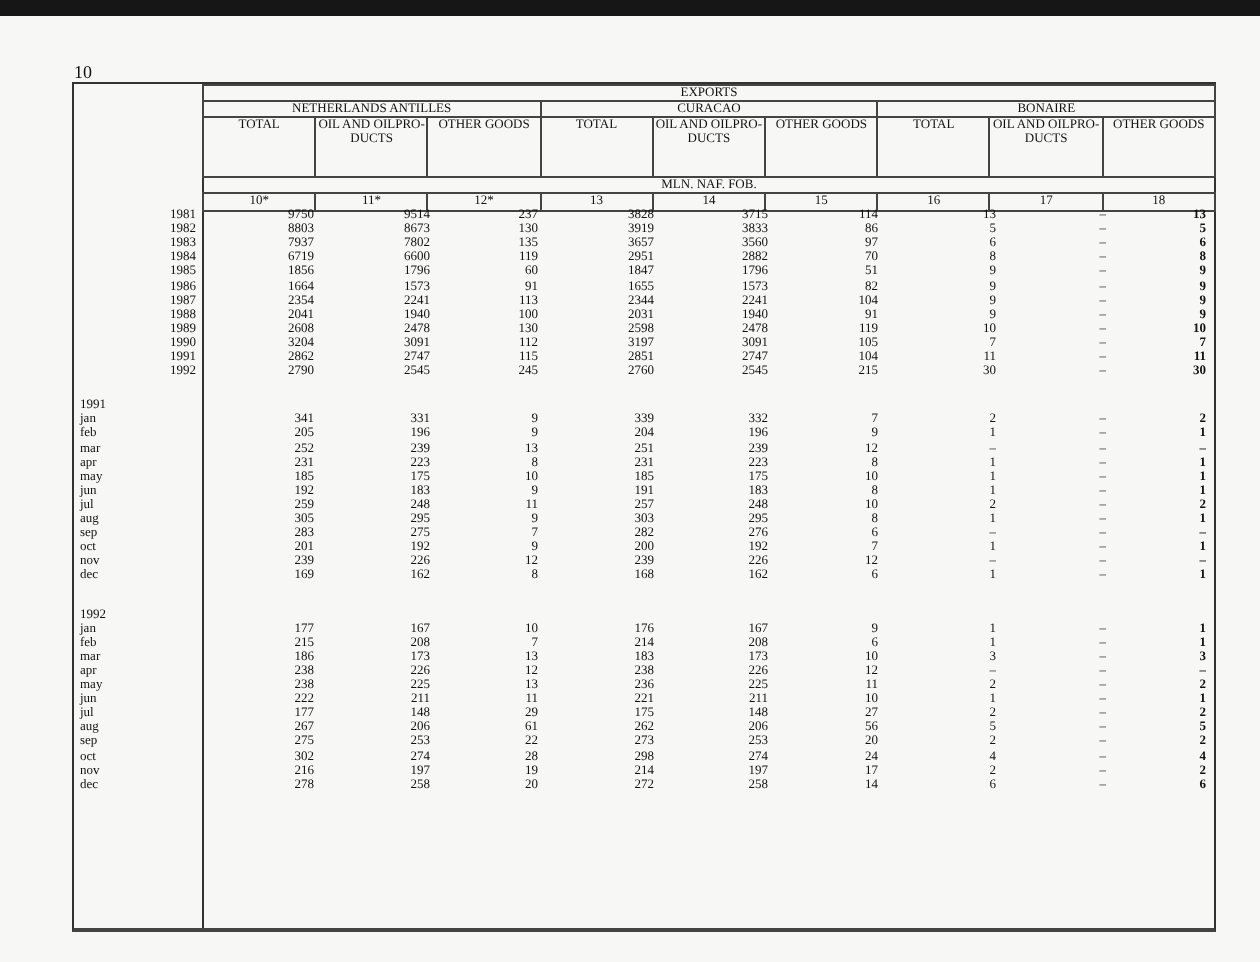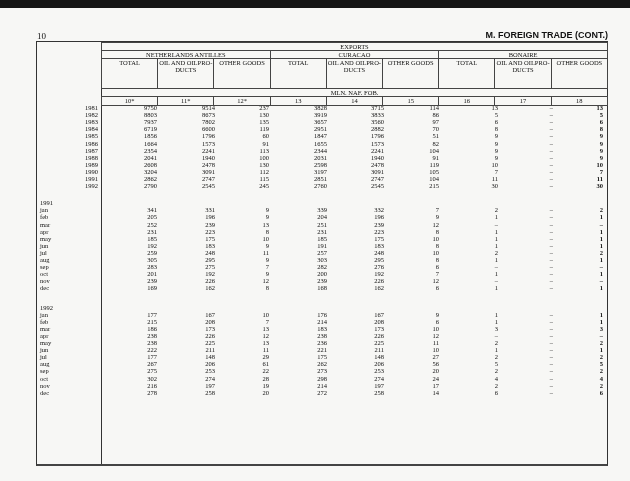--- a/index.html
+++ b/index.html
@@ -18,21 +18,20 @@
   .lbl { position:absolute; left:3px; width:58px; text-align:right; }
   .lbl.left { text-align:left; }
   .v { position:absolute; text-align:right; }
 </style>
 </head>
 <body>
 
 <div class="topbar"></div>
 <div class="page">
   <div class="pagenum">10</div>
-  <div class="section-title">M. FOREIGN TRADE (CONT.)</div>
 
   <div class="frame">
     <div class="rowlabels"></div>
 
     <table class="hdr">
       <tbody>
           <tr>
         <td colspan="9" style="height:7px;">EXPORTS</td>
       </tr>
       <tr>

